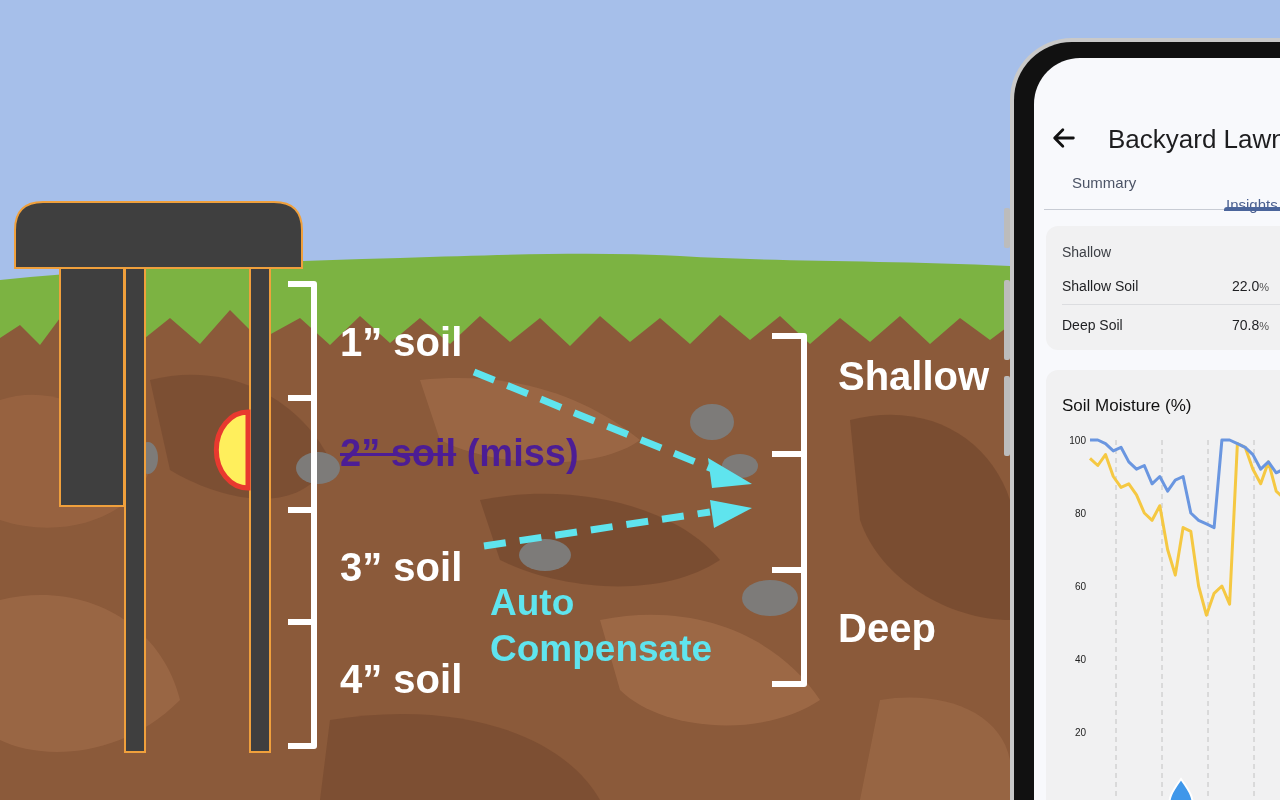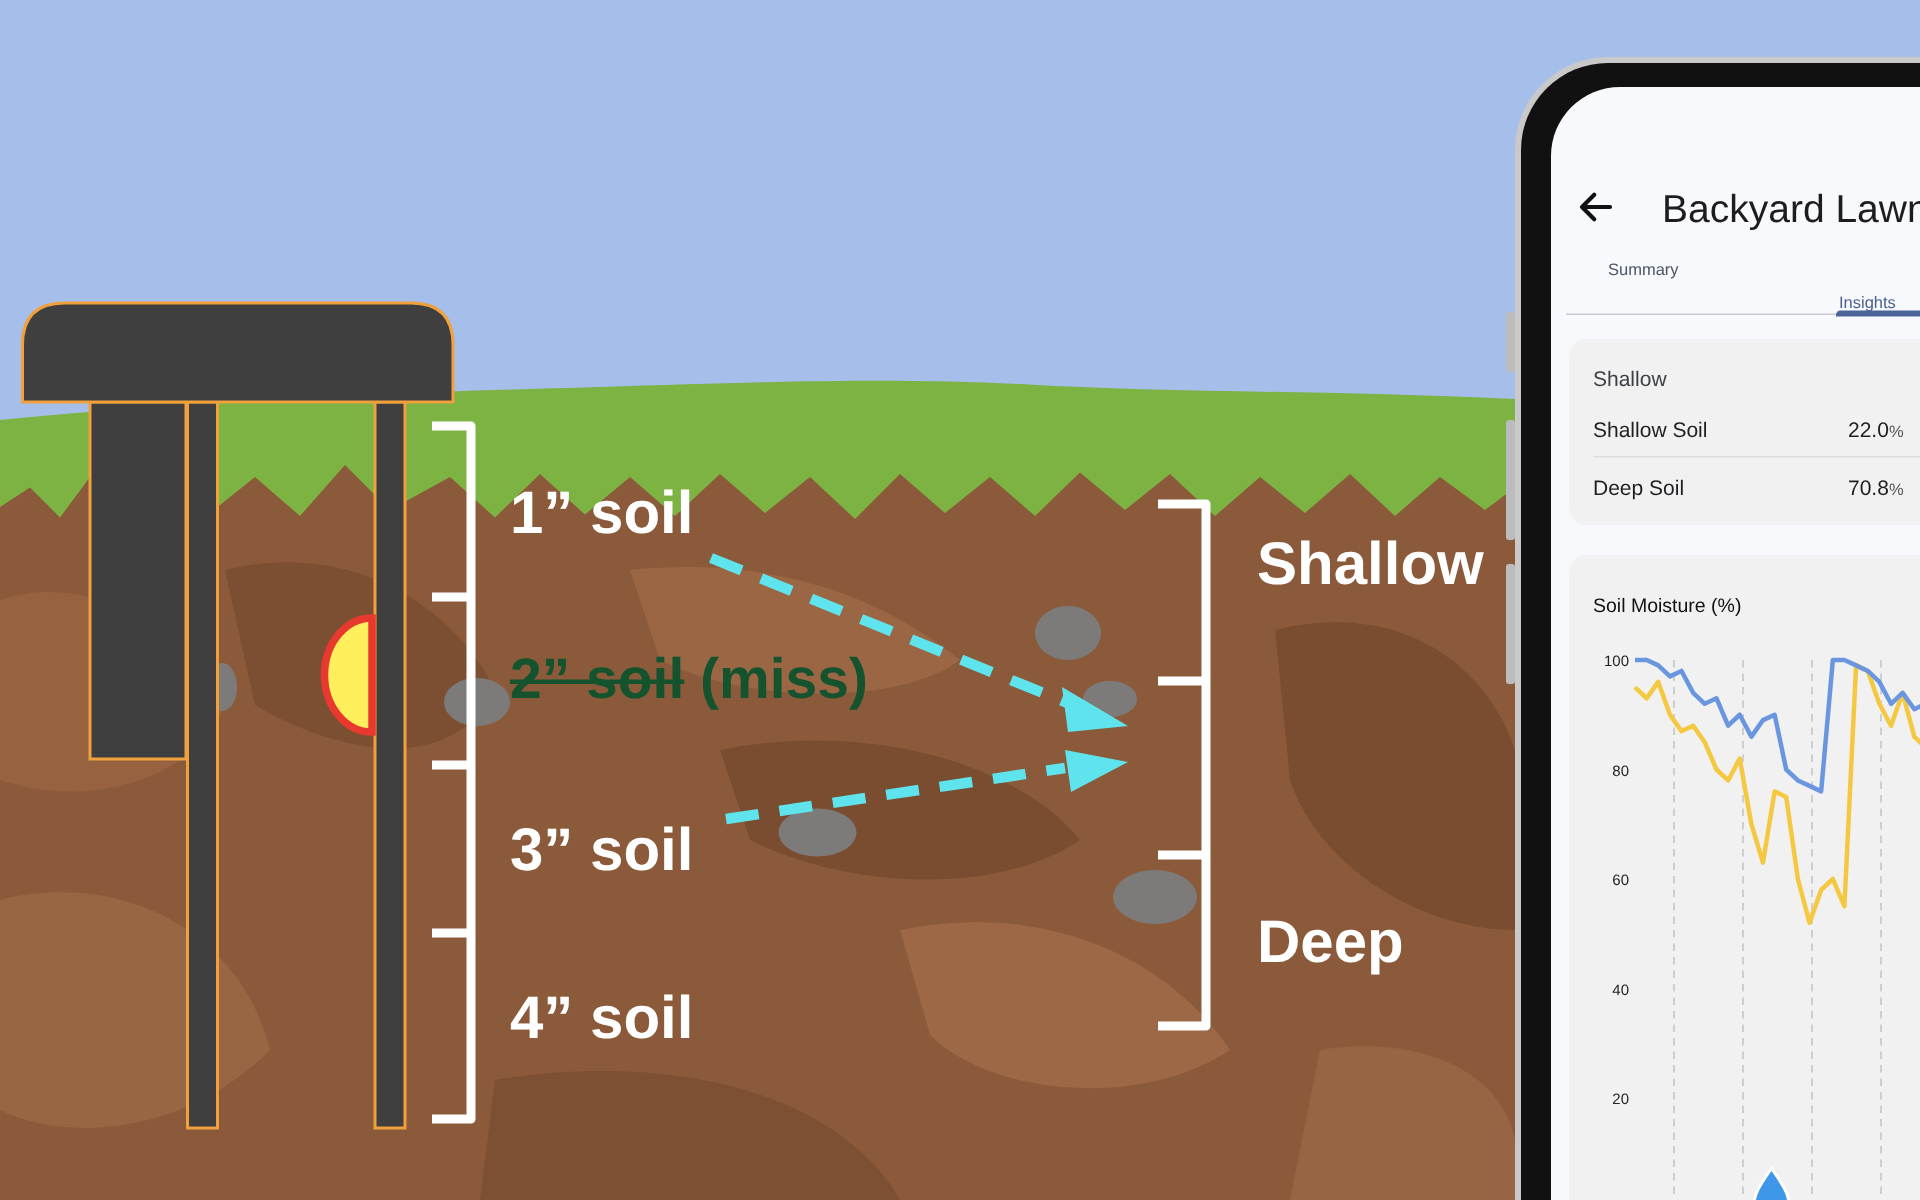--- a/index.html
+++ b/index.html
@@ -2,45 +2,45 @@
 <html><head>
 <meta charset="utf-8">
 <style>
   * { box-sizing: border-box; margin: 0; padding: 0; }
   html, body { width: 1280px; height: 800px; overflow: hidden; }
   body { font-family: "Liberation Sans", "DejaVu Sans", sans-serif; position: relative; background: #a6bfea; }
   .scene { position: absolute; left: 0; top: 0; width: 1196px; height: 800px; }
   .label-white { position: absolute; color: #ffffff; font-weight: 700; font-family: "Liberation Sans", sans-serif; }
   .depth-label { font-size: 40px; left: 340px; }
   .zone-label { font-size: 40px; left: 838px; }
-  .miss-label { position: absolute; left: 340px; top: 432px; font-size: 38px; font-weight: 700; color: #14532d; font-family: "Liberation Sans", sans-serif; }
+  .miss-label { position: absolute; left: 340px; top: 432px; font-size: 38px; font-weight: 700; color: #4c1d95; font-family: "Liberation Sans", sans-serif; }
   .miss-label .struck { text-decoration: line-through; text-decoration-thickness: 3px; }
   .auto-label { position: absolute; left: 490px; top: 580px; font-size: 37px; font-weight: 700; color: #5fe4ee; line-height: 46px; font-family: "Liberation Sans", sans-serif; }
 
   
   .phone { position: absolute; left: 1010px; top: 38px; width: 320px; height: 800px; background: #111; border-radius: 62px 0 0 0; border-left: 4px solid #c9c9c9; border-top: 4px solid #c9c9c9; }
   .phone-btn { position: absolute; left: -10px; width: 6px; background: #bcbcbc; border-radius: 2px; }
   .screen { position: absolute; left: 20px; top: 16px; right: 0; bottom: 0; background: #f8f9fc; border-radius: 46px 0 0 0; overflow: hidden; }
   .app-header { position: absolute; left: 0; top: 60px; width: 100%; height: 40px; }
   .back-icon { position: absolute; left: 16px; top: 6px; width: 28px; height: 28px; cursor: pointer; }
   .app-title { position: absolute; left: 74px; top: 6px; font-size: 26px; color: #1d1d1f; font-family: "Liberation Sans", sans-serif; }
   .tabs { position: absolute; left: 10px; top: 110px; width: 300px; height: 42px; border-bottom: 1.5px solid #c8ccd4; }
-  .tab { position: absolute; top: 6px; font-size: 11px; color: #4c5466; cursor: pointer; text-align: center; }
+  .tab { position: absolute; top: 6px; font-size: 15px; color: #4c5466; cursor: pointer; text-align: center; }
   .tab-summary { left: 28px; }
   .tab-insights { left: 182px; color: #4a5f8f; margin-top: 22px; }
   .tab-indicator { position: absolute; left: 180px; bottom: -2px; width: 60px; height: 4px; background: #4b659b; border-radius: 3px 3px 0 0; }
   .card { position: absolute; left: 12px; width: 300px; background: #f1f1f2; border-radius: 12px; }
   .latest-card { top: 168px; height: 124px; }
   .card-title { position: absolute; left: 16px; top: 18px; font-size: 14px; color: #3c3f45; }
   .row { position: absolute; left: 16px; width: 290px; font-size: 14px; color: #1e1f22; }
   .row .val { position: absolute; left: 170px; }
   .row .unit { font-size: 11px; color: #555; }
   .row-divider { position: absolute; left: 16px; top: 78px; width: 290px; height: 1px; background: #dcdde0; }
   .chart-card { top: 312px; height: 500px; }
-  .chart-title { position: absolute; left: 16px; top: 26px; font-size: 13px; color: #111; }
+  .chart-title { position: absolute; left: 16px; top: 26px; font-size: 17px; color: #111; }
   .chart-svg { position: absolute; left: 0; top: 60px; }
   .ytick { font-size: 10px; fill: #222; font-family: "Liberation Sans", sans-serif; }
 </style>
 </head>
 <body>
 
 <div class="scene">
   <svg width="1280" height="800" viewBox="0 0 1280 800" style="position:absolute;left:0;top:0;">
     <rect x="0" y="0" width="1280" height="800" fill="#a6bfea"></rect>
 
@@ -91,20 +91,24 @@
     <path d="M14,12 L260,112" stroke="#5fe4ee" stroke-width="7" stroke-dasharray="22,14" fill="none"></path>
     <path d="M248,98 L292,124 L252,128 Z" fill="#5fe4ee"></path>
     <path d="M24,186 L250,152" stroke="#5fe4ee" stroke-width="7" stroke-dasharray="22,14" fill="none"></path>
     <path d="M250,140 L292,148 L254,168 Z" fill="#5fe4ee"></path>
   </svg>
 
   <div class="label-white depth-label" style="top:320px;">1” soil</div>
   <div class="miss-label"><span class="struck">2” soil</span><span> (miss)</span></div>
   <div class="label-white depth-label" style="top:545px;">3” soil</div>
   <div class="label-white depth-label" style="top:657px;">4” soil</div>
+  <div class="auto-label">
+    <div>Auto</div>
+    <div>Compensate</div>
+  </div>
   <div class="label-white zone-label" style="top:354px;">Shallow</div>
   <div class="label-white zone-label" style="top:606px;">Deep</div>
 </div>
 
 <div class="phone">
   <div class="phone-btn" style="top:166px;height:40px;"></div>
   <div class="phone-btn" style="top:238px;height:80px;"></div>
   <div class="phone-btn" style="top:334px;height:80px;"></div>
   <div class="screen">
     <div class="app-header">

